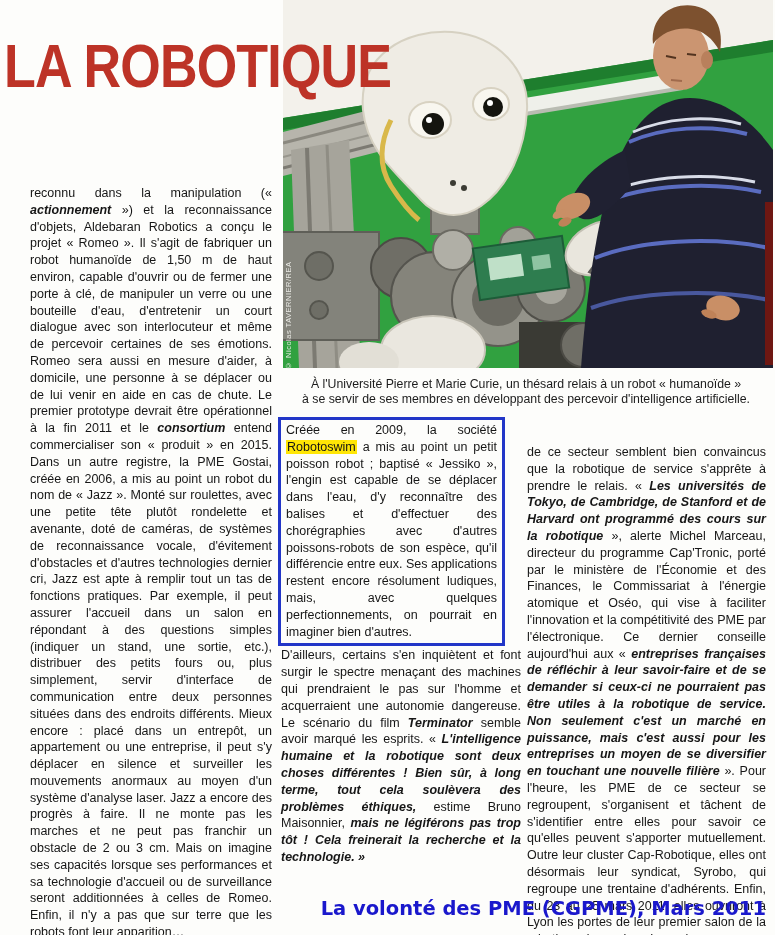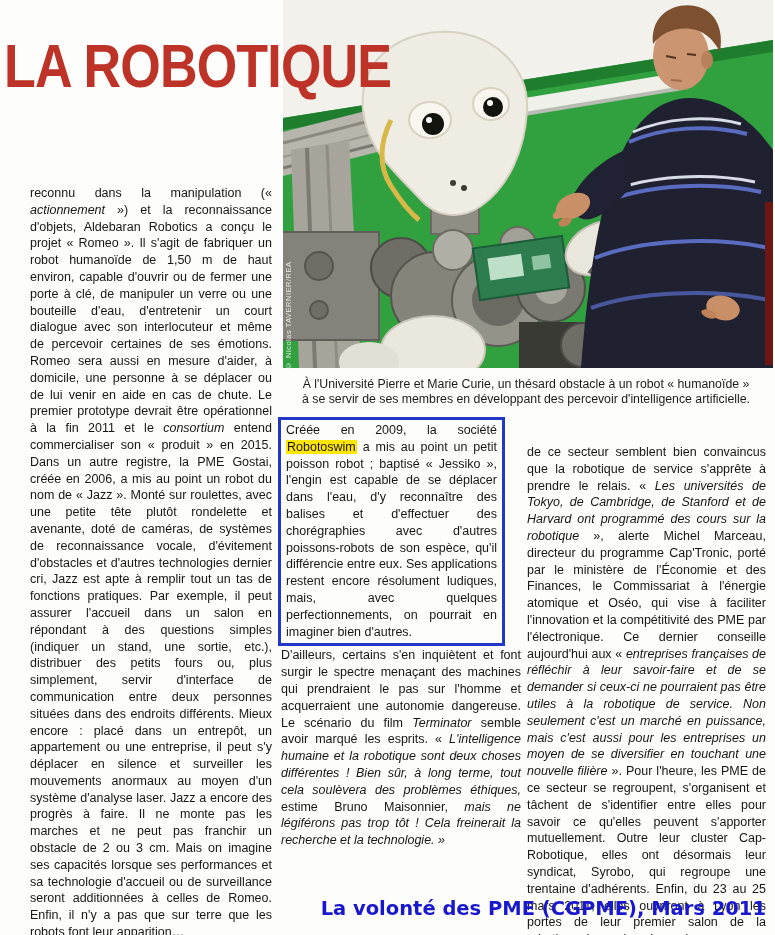--- a/index.html
+++ b/index.html
@@ -25,21 +25,21 @@
   .col{position:absolute;text-align:justify;font-size:12.5px;line-height:16.8px;}
   .col p{margin:0;}
   .col-left{left:30px;top:185px;width:242px;}
   .col-mid{left:281px;top:417px;width:240px;}
   .col-right{left:527px;top:444px;width:239px;}
   .hbox{
     border:3px solid #2236c8;padding:2px 5px 3px 5px;margin:0 16px 1px -3px;
     text-align:justify;
   }
   .hl{background:#ffe605;padding:0 1px;}
-  .it{font-style:italic;}
+  .it{font-style:italic;font-weight:bold;}
   .indent{text-indent:11px;}
   .footer{
     position:absolute;right:9px;top:897px;z-index:5;
     font-family:"DejaVu Sans", sans-serif;font-size:19.5px;font-weight:700;
     color:#1a18cc;white-space:nowrap;
   }
 </style>
 </head>
 <body>
 
@@ -153,21 +153,21 @@
     </g>
 
     <rect x="482" y="202" width="8" height="163" fill="#6e1712"></rect>
   </svg>
 
   <div class="credit">© Nicolas TAVERNIER/REA</div>
 
   <h1 class="title">LA ROBOTIQUE</h1>
 
   <div class="caption">
-    <div>À l'Université Pierre et Marie Curie, un thésard obstacle à un robot « humanoïde »</div>
+    <div>À l'Université Pierre et Marie Curie, un thésard relais à un robot « humanoïde »</div>
     <div>à se servir de ses membres en développant des percevoir d'intelligence artificielle.</div>
   </div>
 
   <div class="col col-left">
     <p><span>reconnu dans la manipulation (« </span><span class="it">actionnement</span><span> ») et la reconnaissance d'objets, Aldebaran Robotics a conçu le projet « Romeo ». Il s'agit de fabriquer un robot humanoïde de 1,50 m de haut environ, capable d'ouvrir ou de fermer une porte à clé, de manipuler un verre ou une bouteille d'eau, d'entretenir un court dialogue avec son interlocuteur et même de percevoir certaines de ses émotions. Romeo sera aussi en mesure d'aider, à domicile, une personne à se déplacer ou de lui venir en aide en cas de chute. Le premier prototype devrait être opérationnel à la fin 2011 et le </span><span class="it">consortium</span><span> entend commercialiser son « produit » en 2015. Dans un autre registre, la PME Gostai, créée en 2006, a mis au point un robot du nom de « Jazz ». Monté sur roulettes, avec une petite tête plutôt rondelette et avenante, doté de caméras, de systèmes de reconnaissance vocale, d'évitement d'obstacles et d'autres technologies dernier cri, Jazz est apte à remplir tout un tas de fonctions pratiques. Par exemple, il peut assurer l'accueil dans un salon en répondant à des questions simples (indiquer un stand, une sortie, etc.), distribuer des petits fours ou, plus simplement, servir d'interface de communication entre deux personnes situées dans des endroits différents. Mieux encore : placé dans un entrepôt, un appartement ou une entreprise, il peut s'y déplacer en silence et surveiller les mouvements anormaux au moyen d'un système d'analyse laser. Jazz a encore des progrès à faire. Il ne monte pas les marches et ne peut pas franchir un obstacle de 2 ou 3 cm. Mais on imagine ses capacités lorsque ses performances et sa technologie d'accueil ou de surveillance seront additionnées à celles de Romeo. Enfin, il n'y a pas que sur terre que les robots font leur apparition…</span></p>
   </div>
 
   <div class="col col-mid">
     <div class="hbox"><span>Créée en 2009, la société </span><span class="hl">Robotoswim</span><span> a mis au point un petit poisson robot ; baptisé « Jessiko », l'engin est capable de se déplacer dans l'eau, d'y reconnaître des balises et d'effectuer des chorégraphies avec d'autres poissons-robots de son espèce, qu'il différencie entre eux. Ses applications restent encore résolument ludiques, mais, avec quelques perfectionnements, on pourrait en imaginer bien d'autres.</span></div>
     <p><span>D'ailleurs, certains s'en inquiètent et font surgir le spectre menaçant des machines qui prendraient le pas sur l'homme et acquerraient une autonomie dangereuse. Le scénario du film </span><span class="it">Terminator</span><span> semble avoir marqué les esprits. « </span><span class="it">L'intelligence humaine et la robotique sont deux choses différentes ! Bien sûr, à long terme, tout cela soulèvera des problèmes éthiques,</span><span> estime Bruno Maisonnier, </span><span class="it">mais ne légiférons pas trop tôt ! Cela freinerait la recherche et la technologie. »</span></p>

